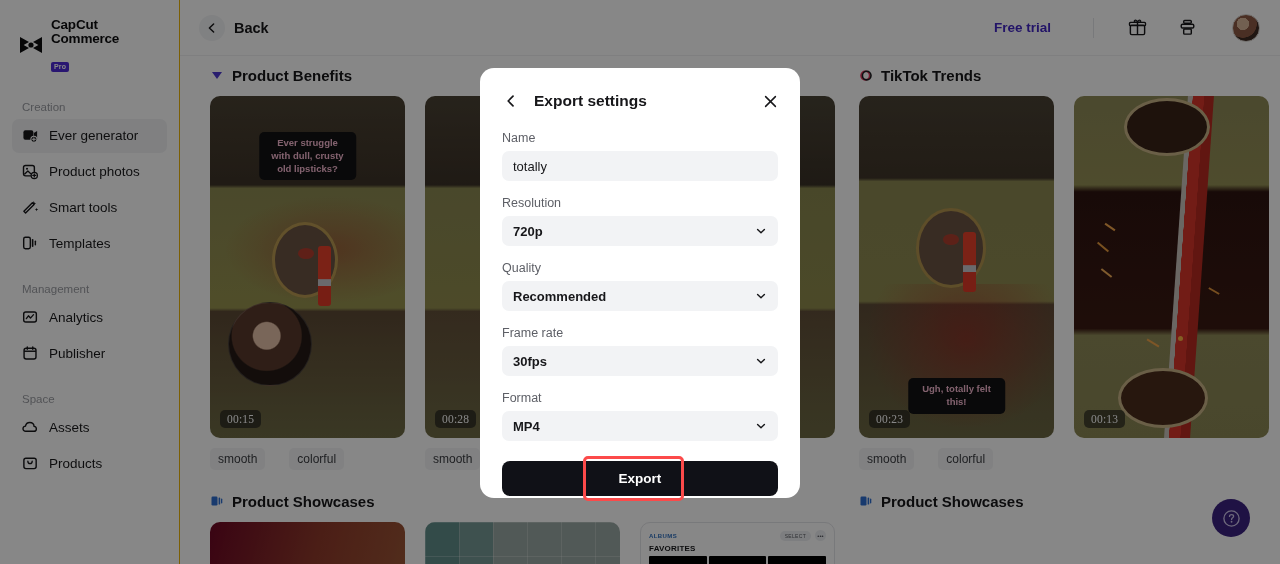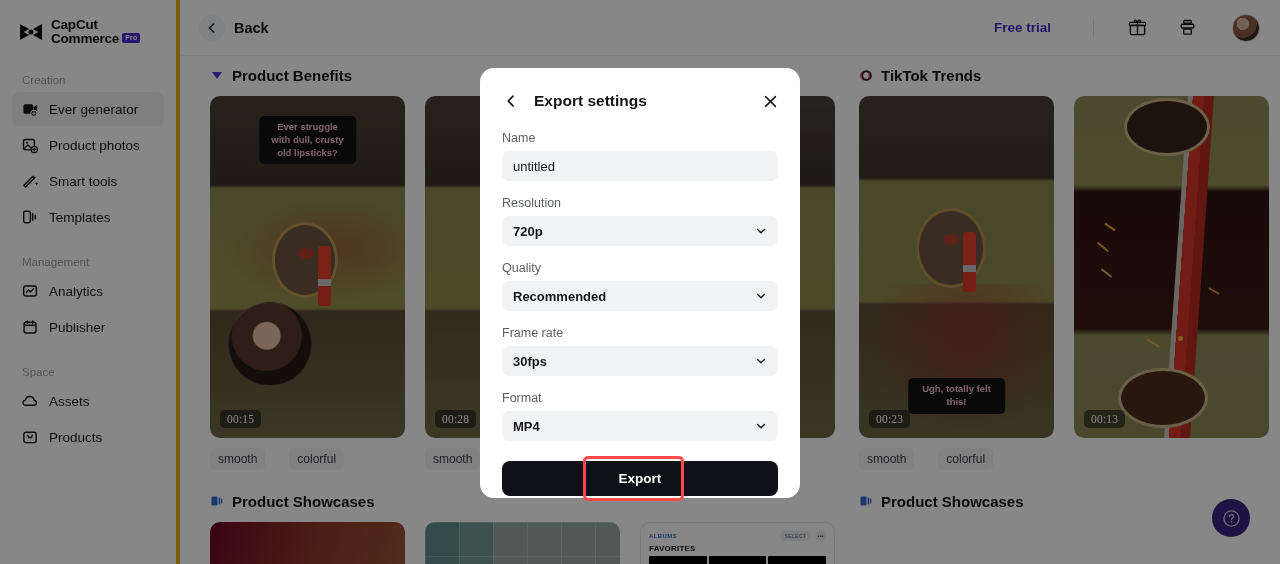--- a/index.html
+++ b/index.html
@@ -9,28 +9,28 @@
     font-family: "Liberation Sans", sans-serif;
     background: #ffffff;
   }
   #app { position: relative; width: 1280px; height: 564px; }
 
   
   .sidebar {
     position: absolute; left: 0; top: 0;
     width: 180px; height: 564px;
     background: #ffffff;
-    border-right: 4px solid #eab308;
+    border-right: 1px solid #eab308;
     padding: 0 12px;
   }
   .brand { display: flex; align-items: center; gap: 7px; padding: 18px 6px 0 6px; }
   .brand-logo { width: 26px; height: 22px; flex: 0 0 auto; }
   .brand-text { line-height: 1.04; }
   .brand-l1 { font-size: 13.5px; font-weight: 700; color: #0e0e10; letter-spacing: -0.2px; }
-  .brand-l2 { font-size: 13.5px; font-weight: 700; color: #0e0e10; letter-spacing: -0.2px; display: flex; align-items: center; gap: 3px;}
+  .brand-l2 { font-size: 13.5px; font-weight: 700; color: #0e0e10; letter-spacing: -0.2px; display: flex; align-items: flex-start; gap: 17px; flex-direction: column;}
   .pro-badge {
     background: #4e2ad6; color: #fff; font-size: 7px; font-weight: 700;
     border-radius: 2px; padding: 1px 3px; letter-spacing: 0.2px; line-height: 1.1;
     position: relative; top: -1px;
   }
   .nav-group-label {
     font-size: 11.5px; color: #9b9da3; padding: 0 10px;
     margin: 22px 0 6px 0; font-weight: 400;
   }
   .nav-group-label.first { margin-top: 28px; }
@@ -303,21 +303,21 @@
           <span class="section-title">Product Benefits</span>
         </div>
         <div class="cards-row">
 
           <div class="card">
             <div class="thumb" style="background:linear-gradient(180deg,#4b4233 0%,#3d3328 26%,#8d8a52 27%,#96924f 62%,#5d4a35 63%,#6e6a44 100%);">
               <div style="position:absolute;left:0;top:27%;width:100%;height:36%;background:radial-gradient(ellipse at 62% 50%, rgba(160,20,20,.35), transparent 62%);"></div>
               <div style="position:absolute;left:62px;top:126px;width:66px;height:76px;border:3px solid #b99a52;border-radius:50%;background:#6b5443;"></div>
               <div style="position:absolute;left:88px;top:152px;width:16px;height:11px;border-radius:50%;background:#c0392b;opacity:.85;"></div>
               <div style="position:absolute;left:108px;top:150px;width:13px;height:60px;border-radius:3px;background:linear-gradient(180deg,#e8402a 0 55%,#c9c9cf 56% 66%,#e03a26 67% 100%);"></div>
-              <div class="caption-chip" style="top:20px;">Ever struggle with dull, crusty old lipsticks?</div>
+              <div class="caption-chip" style="top:36px;">Ever struggle with dull, crusty old lipsticks?</div>
               <div class="avatar-bubble" style="left:18px;bottom:52px;width:84px;height:84px;"></div>
               <div class="dur-badge">00:15</div>
             </div>
             <div class="tags">
               <span class="tag">smooth</span>
               <span class="tag">colorful</span>
             </div>
           </div>
 
           <div class="card">
@@ -458,21 +458,21 @@
       <span class="modal-close">
         <svg width="15" height="15" viewBox="0 0 15 15">
           <path d="M2.6 2.6 L12.4 12.4 M12.4 2.6 L2.6 12.4" stroke="#17171a" stroke-width="1.5" stroke-linecap="round"></path>
         </svg>
       </span>
     </div>
 
     <div id="modal-fields">
         <div class="field-label">Name</div>
         <div class="field-box input">
-          <span>untitled</span>
+          <span>totally</span>
         </div>
         <div class="field-label">Resolution</div>
         <div class="field-box">
           <span>720p</span>
           <svg class="chev" width="12" height="12" viewBox="0 0 12 12">
             <path d="M2.6 4.4 L6 7.8 L9.4 4.4" fill="none" stroke="#17171a" stroke-width="1.4" stroke-linecap="round" stroke-linejoin="round"></path>
           </svg>
         </div>
         <div class="field-label">Quality</div>
         <div class="field-box">

